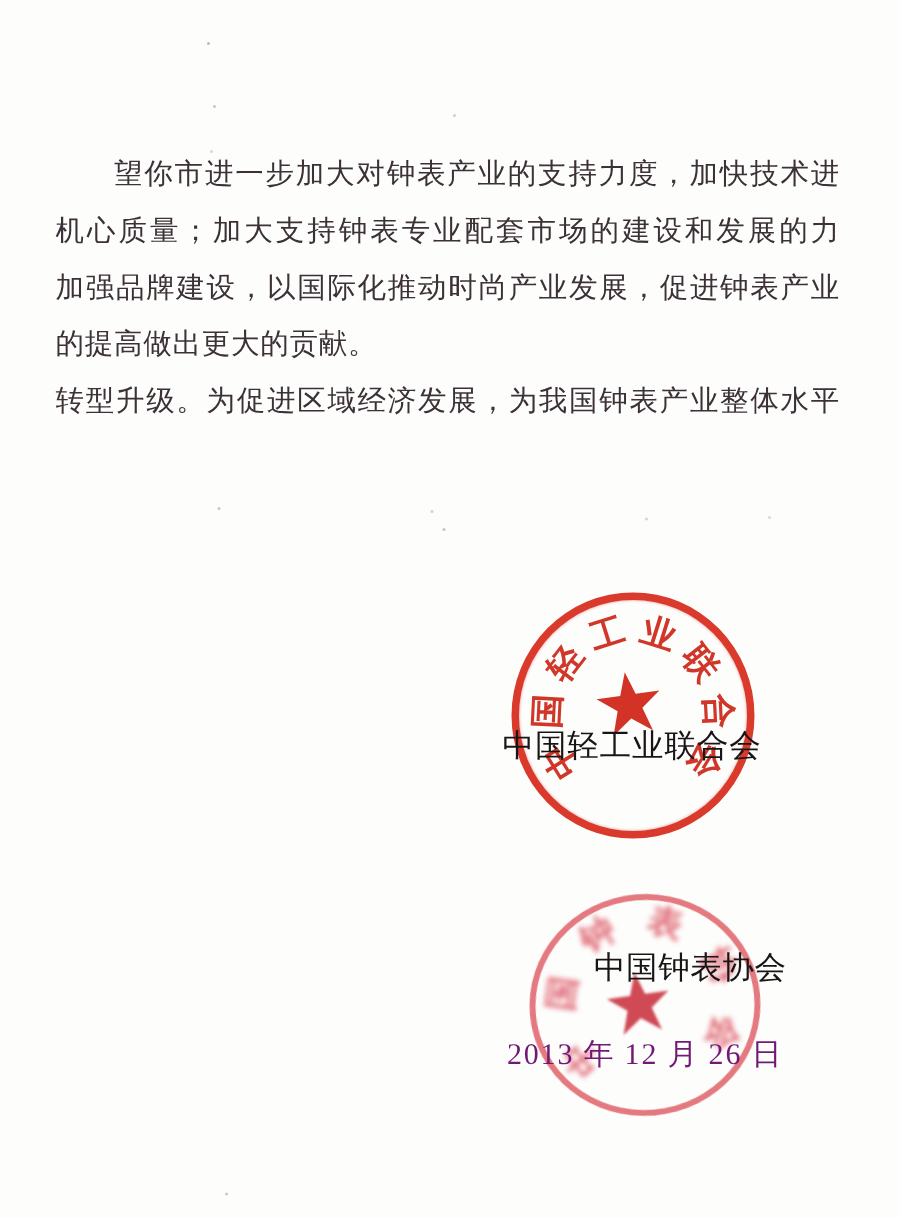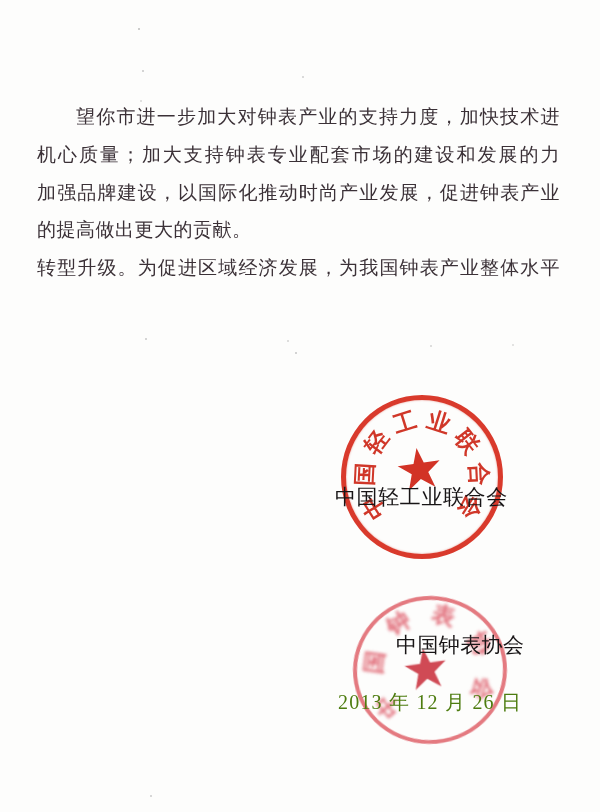--- a/index.html
+++ b/index.html
@@ -68,21 +68,21 @@
   
   .overlay-text{
     position:absolute;
     color:#181516;
     font-family:Liberation Serif, serif;
     white-space:nowrap;
     z-index:5;
   }
   .org1-name{left:335px;top:483px;font-size:21px;letter-spacing:0.6px;}
   .org2-name{left:352px;top:631px;font-size:21px;letter-spacing:0.4px;margin-left:44px;}
-  .date-line{left:338px;top:689px;font-size:20px;letter-spacing:1.2px;color:#4d7c0f;}
+  .date-line{left:338px;top:689px;font-size:20px;letter-spacing:1.2px;color:#701a75;}
   
   .specks{
     position:absolute;left:0;top:0;width:2px;height:2px;
     background:transparent;border-radius:50%;
     box-shadow:
       138px 28px 0 rgba(110,110,110,0.45),
       142px 70px 0 rgba(110,110,110,0.38),
       302px 76px 0 rgba(120,120,120,0.34),
       140px 100px 0 rgba(130,130,130,0.3),
       145px 338px 0 rgba(120,120,120,0.4),

